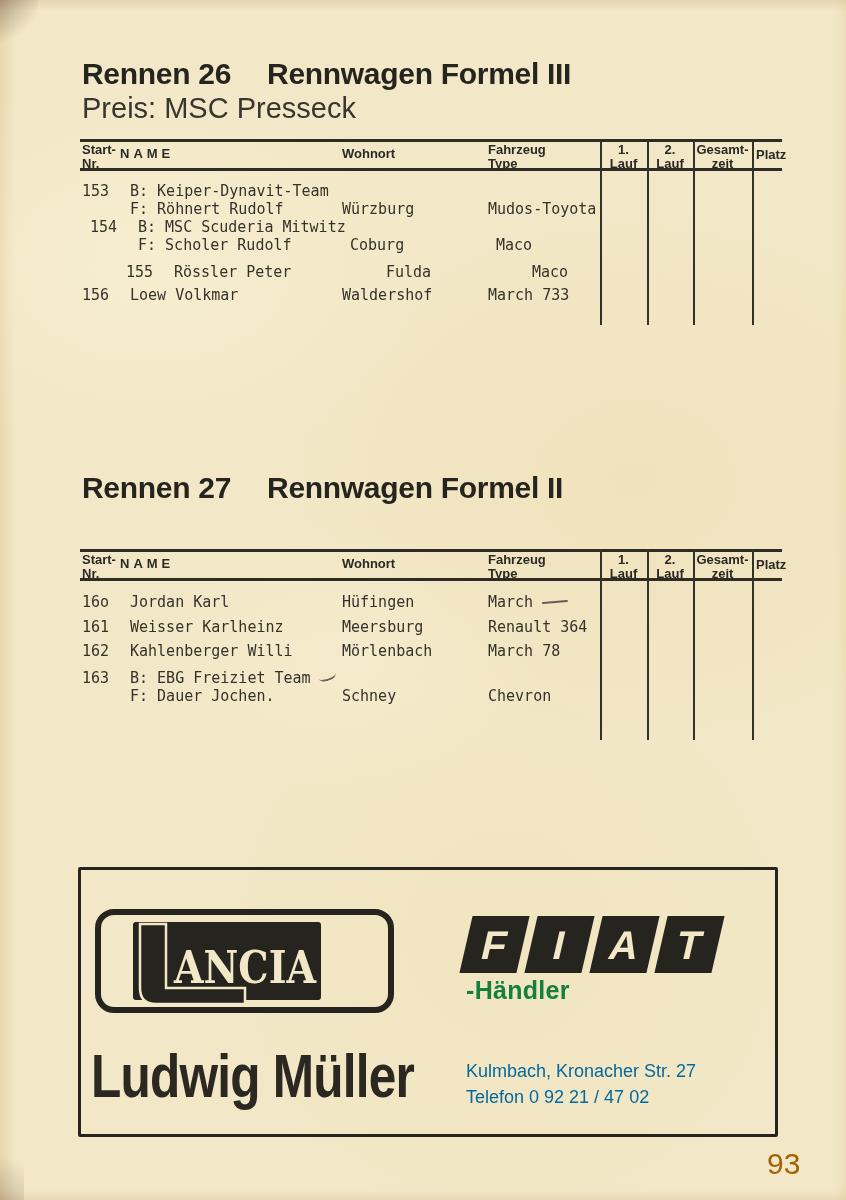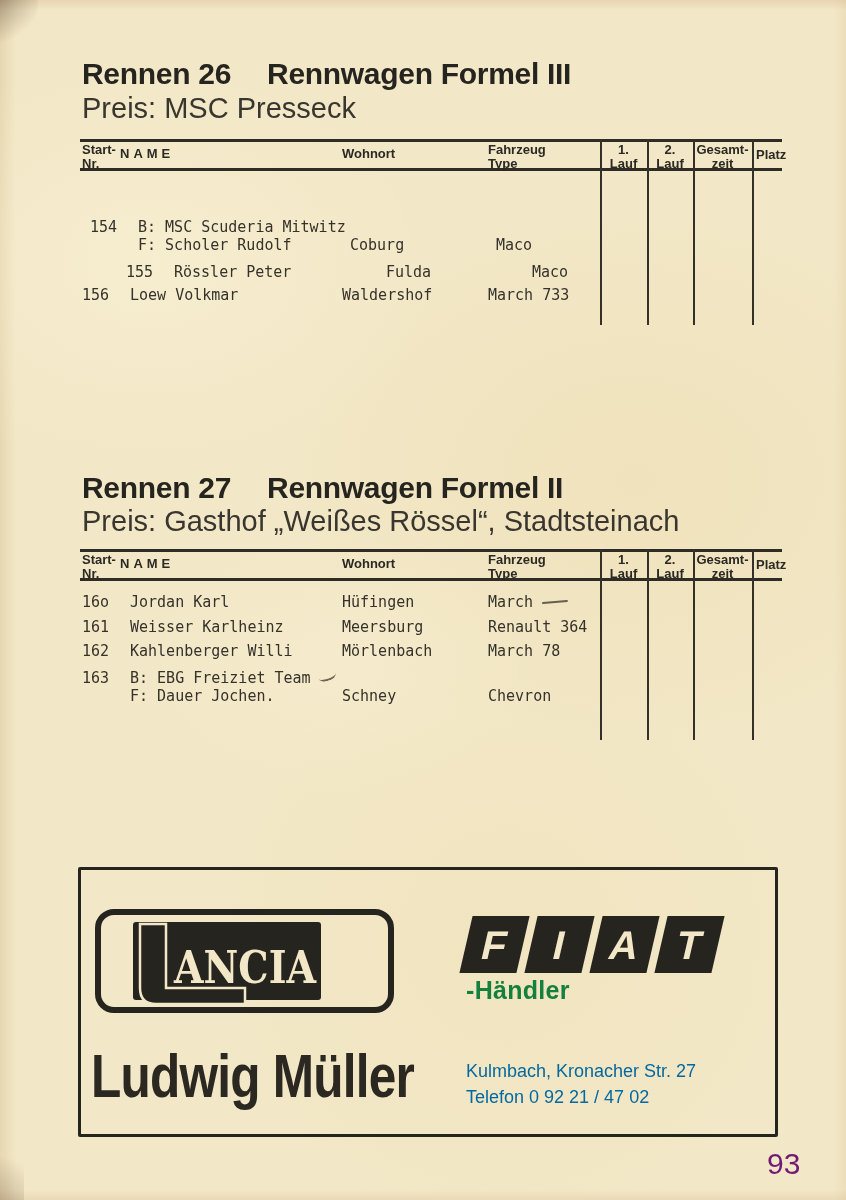--- a/index.html
+++ b/index.html
@@ -62,21 +62,21 @@
     transform:skewX(-13deg); display:flex; align-items:center; justify-content:center; }
   .fiat-cell span { font-weight:700; font-size:40px; color:#f2e7c6; line-height:1; }
   .haendler { position:absolute; left:385px; top:106px; font-size:25px; font-weight:700;
     color:#15803d; letter-spacing:0.3px; }
   .dealer { position:absolute; left:10px; top:172px; font-size:62px; font-weight:700;
     color:#2b2822; letter-spacing:-1px; white-space:nowrap;
     transform:scaleX(0.8); transform-origin:left top; line-height:68px; }
   .addr { position:absolute; left:385px; top:188px; font-size:18px; line-height:26px;
     color:#0369a1; white-space:nowrap; }
   .pageno { position:absolute; left:767px; top:1147px; font-size:30px; font-weight:400;
-    color:#701a75; }
+    color:#a16207; }
 </style>
 </head>
 <body>
 
 <div class="page">
   <div class="texture"></div>
   <div class="corner-tl"></div>
   <div class="corner-bl"></div>
 
   <div class="sec-title" style="top:57px;">
@@ -109,20 +109,27 @@
     <div class="hlabel hcenter" style="left:567px; width:46px; top:4px;">
       <div>2.</div>
         <div>Lauf</div>
     </div>
     <div class="hlabel hcenter" style="left:613px; width:59px; top:4px;">
       <div>Gesamt-</div>
         <div>zeit</div>
     </div>
     <div class="hlabel" style="left:676px; top:9px;">Platz</div>
 
+    <div class="trow" style="top:44px; height:36px;">
+      <span class="c-nr">153</span>
+      <span class="c-nm">B: Keiper-Dynavit-Team</span>
+      <span class="c-nm l2">F: Röhnert Rudolf</span>
+      <span class="c-ort l2">Würzburg</span>
+      <span class="c-fzg l2">Mudos-Toyota</span>
+    </div>
     <div class="trow" style="top:80px; height:36px;margin-left:8px;">
       <span class="c-nr">154</span>
       <span class="c-nm">B: MSC Scuderia Mitwitz</span>
       <span class="c-nm l2">F: Scholer Rudolf</span>
       <span class="c-ort l2">Coburg</span>
       <span class="c-fzg l2">Maco</span>
     </div>
     <div class="trow" style="top:125px;margin-left:44px;">
       <span class="c-nr">155</span>
       <span class="c-nm">Rössler Peter</span>
@@ -133,21 +140,20 @@
       <span class="c-nr">156</span>
       <span class="c-nm">Loew Volkmar</span>
       <span class="c-ort">Waldershof</span>
       <span class="c-fzg">March 733</span>
     </div>
   </div>
 
   <div class="sec-title" style="top:471px;">
     <span class="race-no">Rennen 27</span><span>Rennwagen Formel II</span>
   </div>
-  <div class="sec-sub" style="top:505px;">Preis: Gasthof „Weißes Rössel“, Stadtsteinach</div>
 
   <div class="rtable" style="top:549px; height:191px;">
     <div class="rule" style="top:0;"></div>
     <div class="rule" style="top:29px;"></div>
     <div class="vline" style="left:520px; height:191px;"></div>
     <div class="vline" style="left:567px; height:191px;"></div>
     <div class="vline" style="left:613px; height:191px;"></div>
     <div class="vline" style="left:672px; height:191px;"></div>
 
     <div class="hlabel" style="left:2px; top:4px;">

